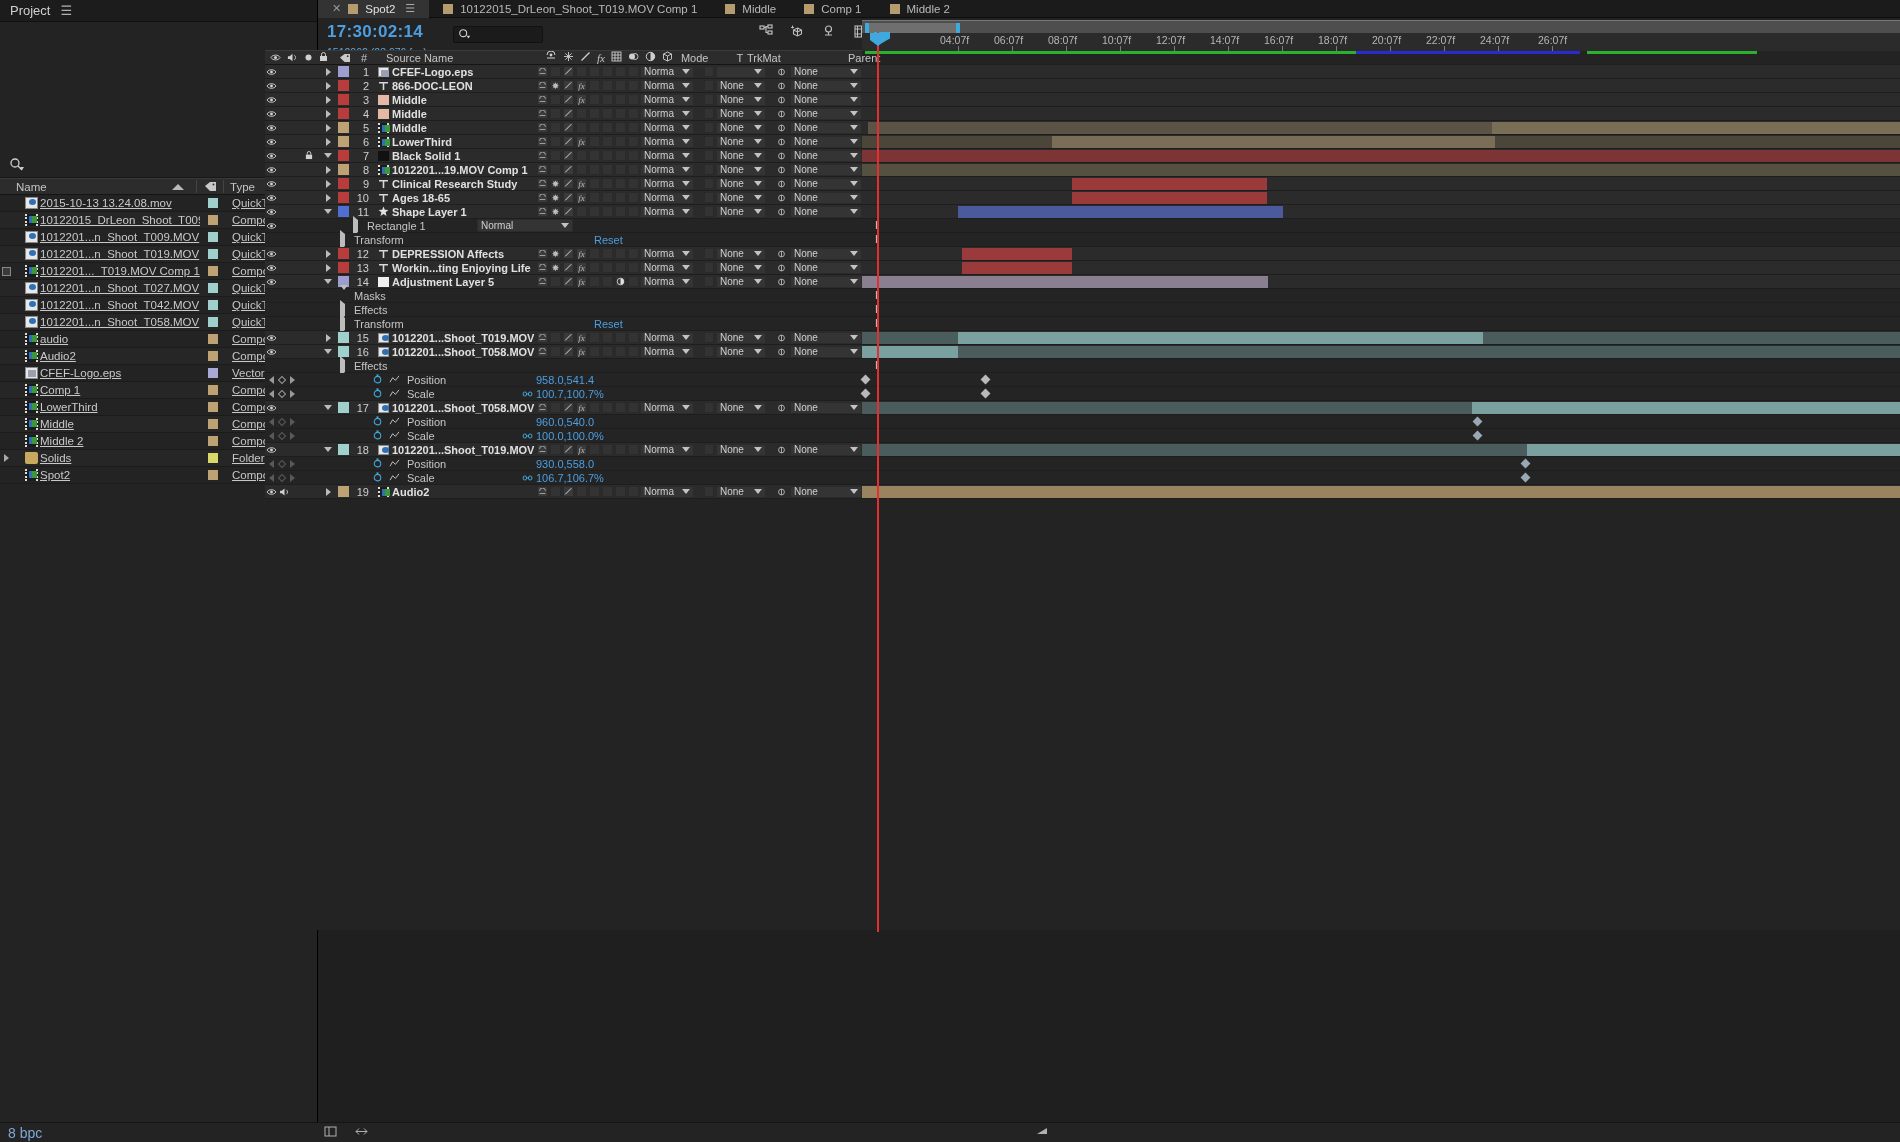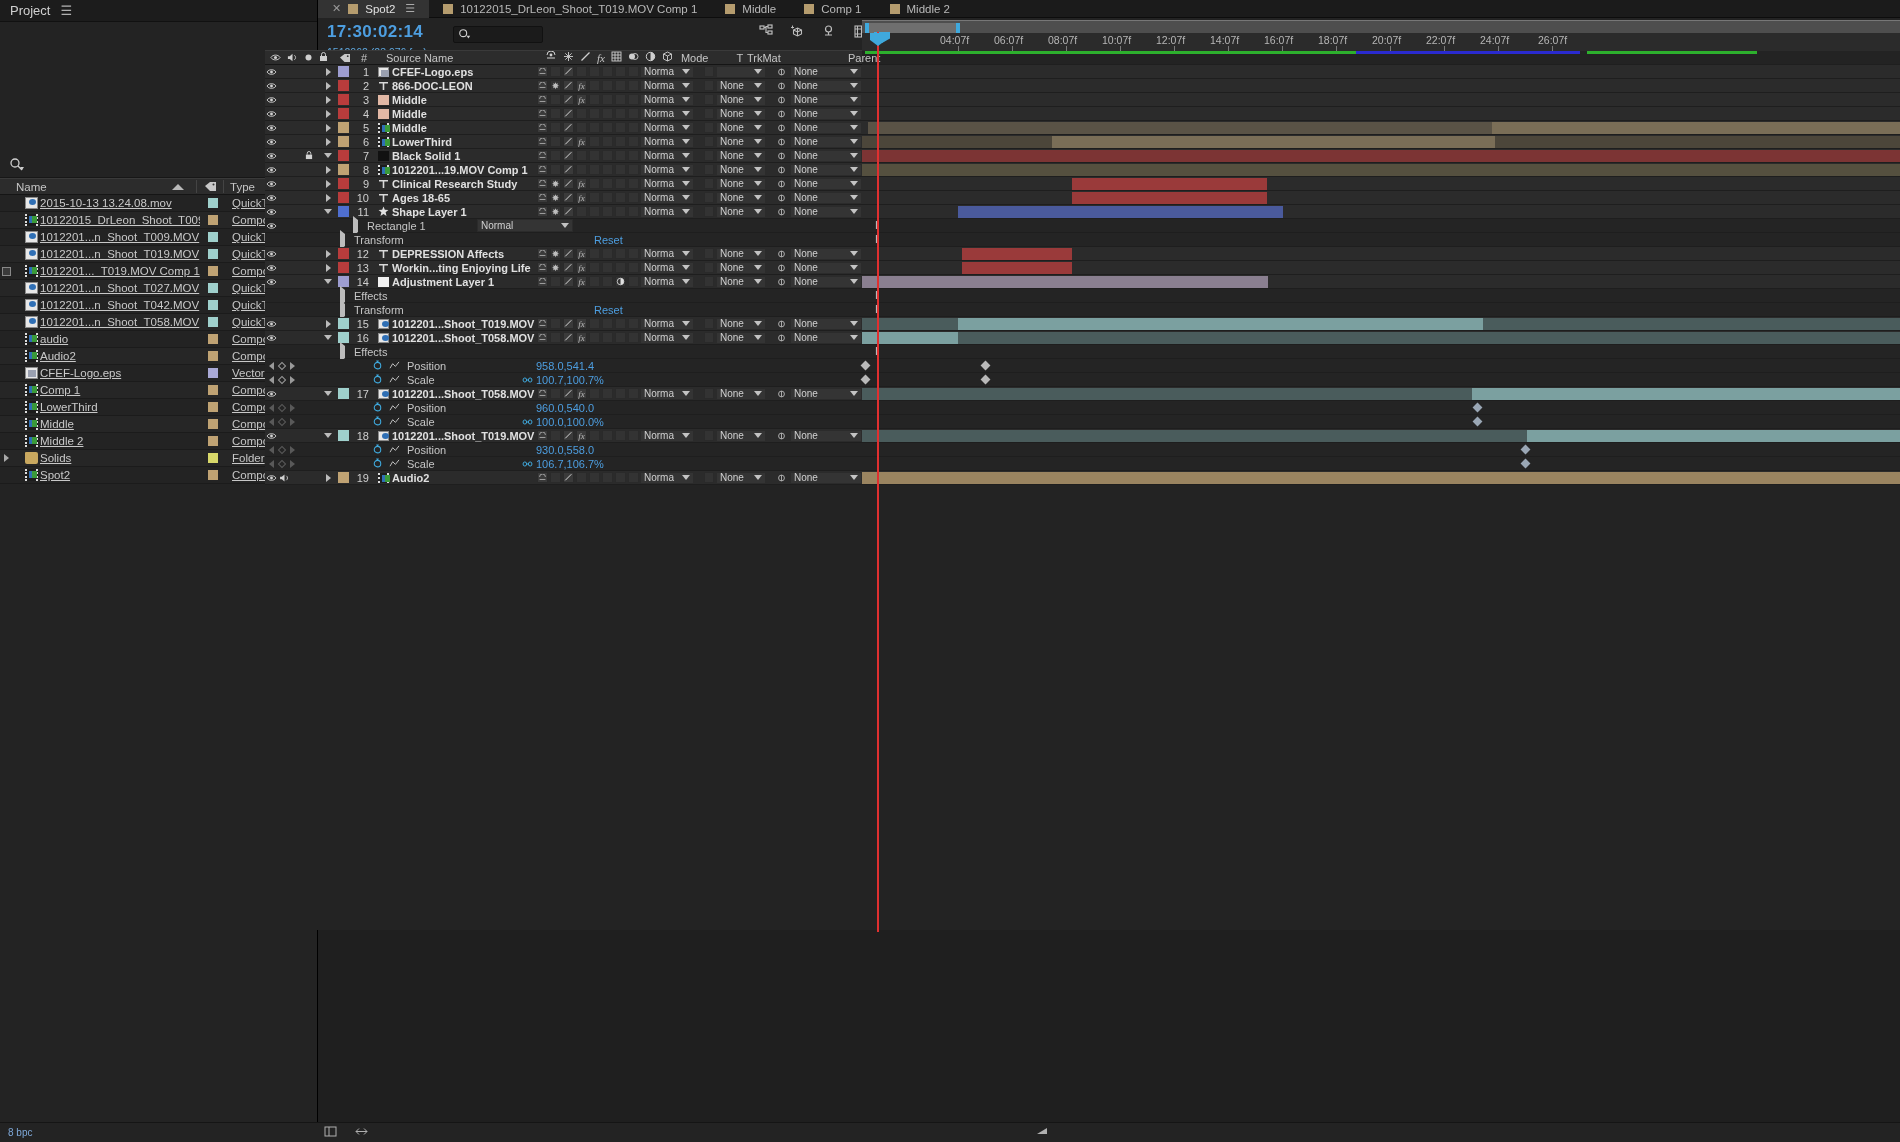--- a/index.html
+++ b/index.html
@@ -54,21 +54,21 @@
   .ico-comp { background:#1c1c1c; border-left:2px dotted #ddd; border-right:2px dotted #ddd; }
   .ico-comp::after { content:""; position:absolute; left:2px; top:2px; width:8px; height:7px;
      background:linear-gradient(90deg,#2f6fb5 40%, #3a9a3a 40%); }
   .ico-eps { background:#e8e8e8; border:1px solid #8a8a8a; }
   .ico-eps::after { content:""; position:absolute; left:2px; top:2px; width:8px; height:7px;
      background:#9aa0b0; }
   .ico-folder { background:#c9a85f; border-radius:1px 2px 2px 2px; }
 
   .proj-bottom { position:absolute; left:0; bottom:0; width:318px; height:20px;
      background:#232323; border-top:1px solid #151515; display:flex;
-     align-items:center; gap:14px; padding-left:8px; font-size:10px; color:#7ea8d8; }
+     align-items:center; gap:14px; padding-left:8px; font-size:14px; color:#7ea8d8; }
 
   
   #tl-tabbar { position:absolute; left:318px; top:0; width:1582px; height:18px;
      background:#1b1b1b; display:flex; align-items:center; border-bottom:1px solid #0d0d0d; }
   .tl-tab { display:flex; align-items:center; gap:7px; height:18px; padding:0 14px;
      font-size:11.5px; color:#b9b9b9; }
   .tl-tab.active { background:#333; color:#e2e2e2; }
   .tab-x { color:#9a9a9a; font-size:11px; }
   .tab-sw { width:10px;height:10px;background:#b59c6e; }
   .tab-ham { color:#aaa; font-size:11px; margin-left:3px; }
@@ -1614,21 +1614,21 @@
       <span class="c-tri">
         <span class="tri-down"></span>
       </span>
       <span class="c-col">
         <span class="colchip" style="background:#9d9dd0"></span>
       </span>
       <span class="c-num">14</span>
       <span class="c-tico">
         <span style="width:11px;height:10px;display:block;background:#f0f0f0"></span>
       </span>
-      <span class="c-name">Adjustment Layer 1</span>
+      <span class="c-name">Adjustment Layer 5</span>
       <span class="c-sw">
         <span class="swbox on">
           <svg width="9" height="8" viewBox="0 0 12 11">
             <path d="M2 4 a4 4 0 0 1 8 0" fill="none" stroke="#c9c9c9" stroke-width="1"></path>
             <path d="M2 7.5 h8" stroke="#c9c9c9" stroke-width="1"></path>
           </svg>
         </span>
         <span class="swbox"></span>
         <span class="swbox on">
           <svg width="9" height="9" viewBox="0 0 11 11">
@@ -1668,20 +1668,29 @@
         </svg>
       </span>
       <span class="c-par">
         <span class="modebox" style="width:72px">
           <span>None</span>
           <span class="arrow-d"></span>
         </span>
       </span>
       <span class="track-area">
         <span class="clip" style="left:0px;width:406px;background:#8a7f90"></span>
+      </span>
+    </div>
+    <div class="prow">
+      <span style="flex:0 0 75px"></span>
+      <span style="flex:0 0 14px"><span class="tri-down"></span></span>
+      <span style="flex:0 0 240px" class="p-label">Masks</span>
+      <span style="display:flex;align-items:center"></span>
+      <span class="track-area">
+        <span style="position:absolute;left:13px;top:1px;color:#cfcfcf;font-size:10px;">I</span>
       </span>
     </div>
     <div class="prow">
       <span style="flex:0 0 75px"></span>
       <span style="flex:0 0 14px"><span class="tri-right"></span></span>
       <span style="flex:0 0 240px" class="p-label">Effects</span>
       <span style="display:flex;align-items:center"></span>
       <span class="track-area">
         <span style="position:absolute;left:13px;top:1px;color:#cfcfcf;font-size:10px;">I</span>
       </span>

